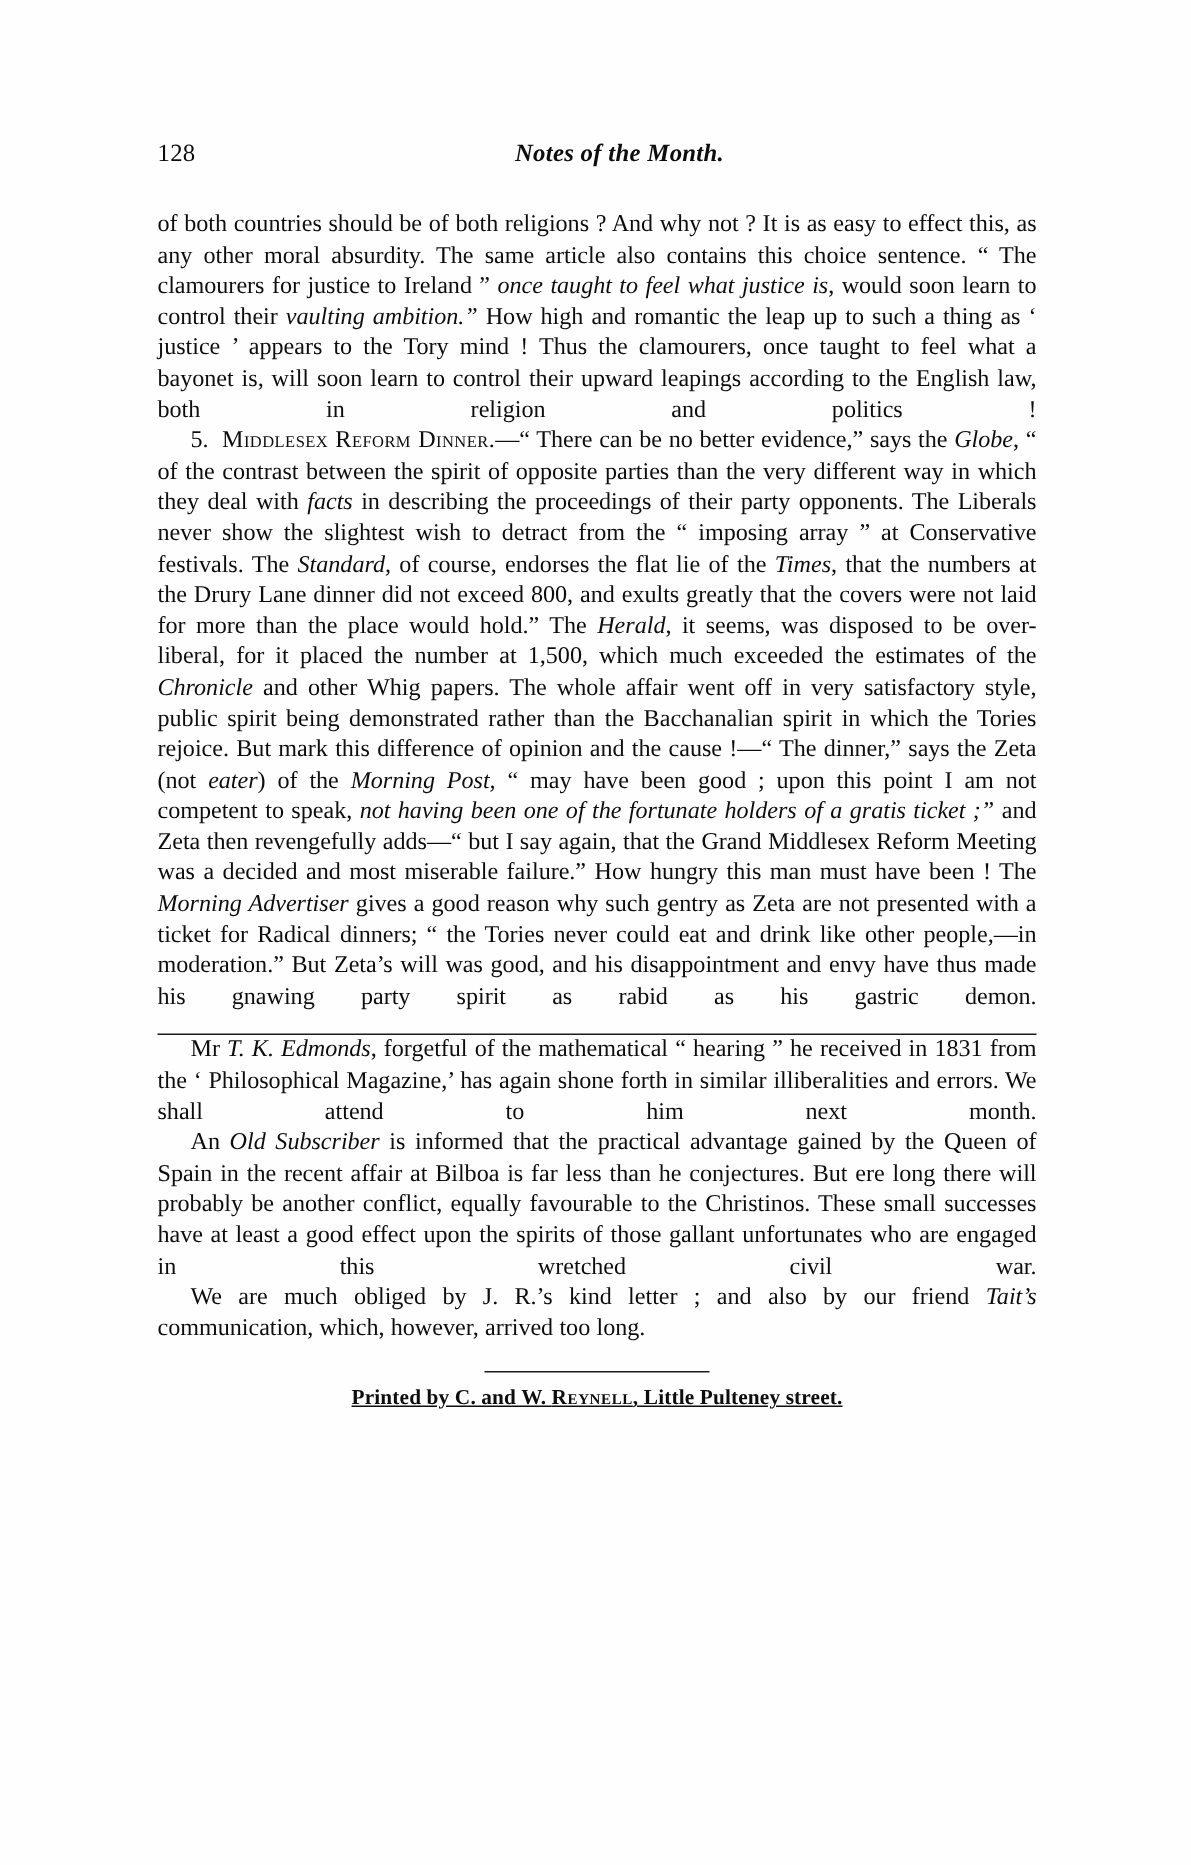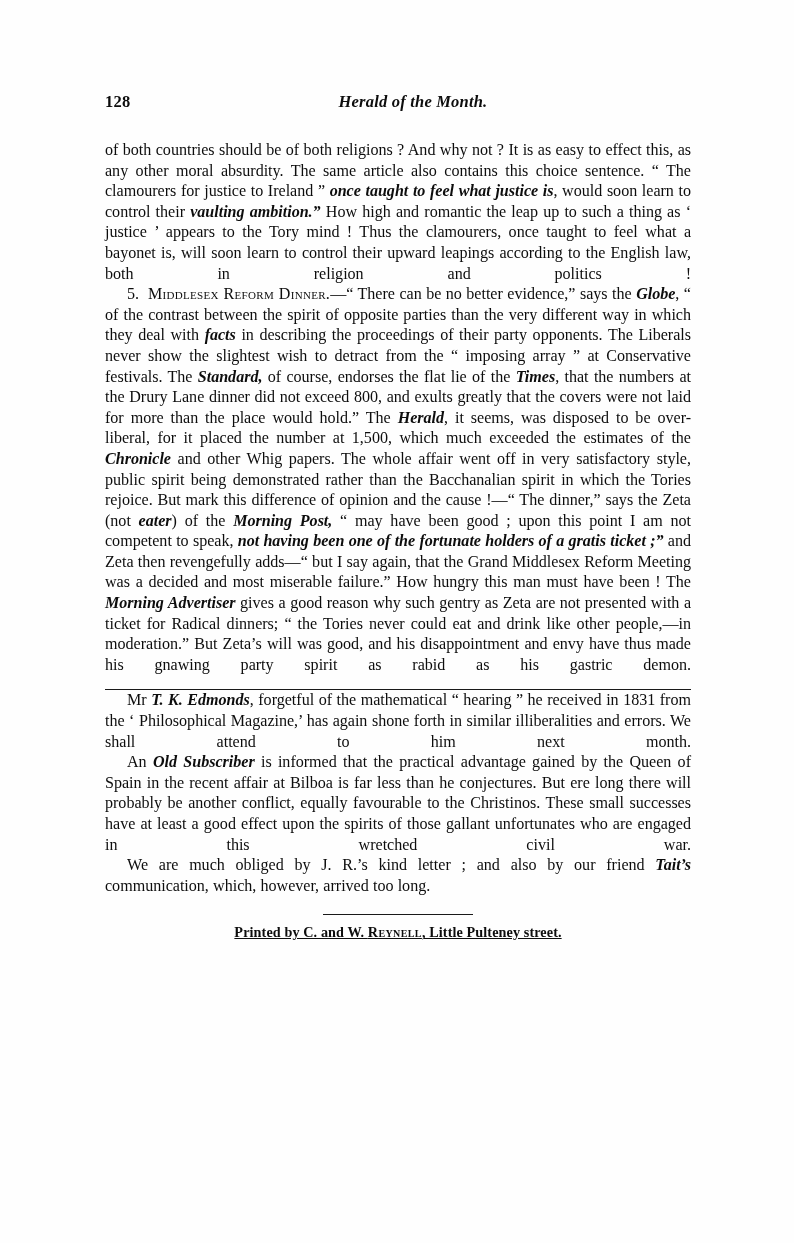--- a/index.html
+++ b/index.html
@@ -35,21 +35,21 @@
   .runhead {
     position: relative;
     height: 34px;
     margin-bottom: 14px;
   }
   .folio {
     position: absolute;
     left: 0;
     top: 0;
     font-size: 16.5px;
-    font-weight: bold;
+    font-weight: normal;
     letter-spacing: 0.2px;
   }
   .runtitle {
     position: absolute;
     left: 0;
     right: 0;
     top: 0;
     text-align: center;
     font-size: 16.5px;
     font-style: italic;
@@ -74,21 +74,21 @@
   p.body.indent {
     text-indent: 22px;
   }
   p.body + p.body {
     margin-top: 0;
   }
   p.lastline {
     text-align-last: left;
   }
 
-  i, .it { font-style: italic; font-weight: bold; }
+  i, .it { font-style: italic; }
 
   .smallcaps {
     font-variant: small-caps;
     letter-spacing: 0.3px;
     margin-top: 14px;
   }
 
   
   .rule-wide {
     width: 586px;
@@ -130,21 +130,21 @@
   }
 </style>
 </head>
 <body>
 
 <div class="page">
   <div class="content">
 
     <div class="runhead">
       <span class="folio">128</span>
-      <span class="runtitle">Herald of the Month.</span>
+      <span class="runtitle">Notes of the Month.</span>
     </div>
 
     <p class="body"><span>of both countries should be of both religions ?  And why not ?  It is as easy to effect this, as any other moral absurdity.  The same article also contains this choice sentence.  “ The clamourers for justice to Ireland ” </span><i>once taught to feel what justice is</i><span>, would soon learn to control their </span><i>vaulting ambition.”</i><span>  How high and romantic the leap up to such a thing as ‘ justice ’ appears to the Tory mind !  Thus the clamourers, once taught to feel what a bayonet is, will soon learn to control their upward leapings according to the English law, both in religion and politics !</span></p>
 
     <p class="body indent"><span>5.</span><span>&nbsp; </span><span class="smallcaps">Middlesex Reform Dinner.</span><span><span>—“ There can be no better evidence,” says the </span><i>Globe</i><span>, “ of the contrast between the spirit of opposite parties than the very different way in which they deal with </span><i>facts</i><span> in describing the proceedings of their party opponents.  The Liberals never show the slightest wish to detract from the “ imposing array ” at Conservative festivals.  The </span><i>Standard,</i><span> of course, endorses the flat lie of the </span><i>Times</i><span>, that the numbers at the Drury Lane dinner did not exceed 800, and exults greatly that the covers were not laid for more than the place would hold.”  The </span><i>Herald</i><span>, it seems, was disposed to be over-liberal, for it placed the number at 1,500, which much exceeded the estimates of the </span><i>Chronicle</i><span> and other Whig papers.  The whole affair went off in very satisfactory style, public spirit being demonstrated rather than the Bacchanalian spirit in which the Tories rejoice.  But mark this difference of opinion and the cause !—“ The dinner,” says the Zeta (not </span><i>eater</i><span>) of the </span><i>Morning Post,</i><span> “ may have been good ; upon this point I am not competent to speak, </span><i>not having been one of the fortunate holders of a gratis ticket ;”</i><span> and Zeta then revengefully adds—“ but I say again, that the Grand Middlesex Reform Meeting was a decided and most miserable failure.”  How hungry this man must have been !  The </span><i>Morning Advertiser</i><span> gives a good reason why such gentry as Zeta are not presented with a ticket for Radical dinners; “ the Tories never could eat and drink like other people,—in moderation.”  But Zeta’s will was good, and his disappointment and envy have thus made his gnawing party spirit as rabid as his gastric demon.</span></span></p>
 
     <hr class="rule-wide">
 
 
     <p class="body indent"><span>Mr </span><i>T. K. Edmonds</i><span>, forgetful of the mathematical “ hearing ” he received in 1831 from the ‘ Philosophical Magazine,’ has again shone forth in similar illiberalities and errors.  We shall attend to him next month.</span></p>

